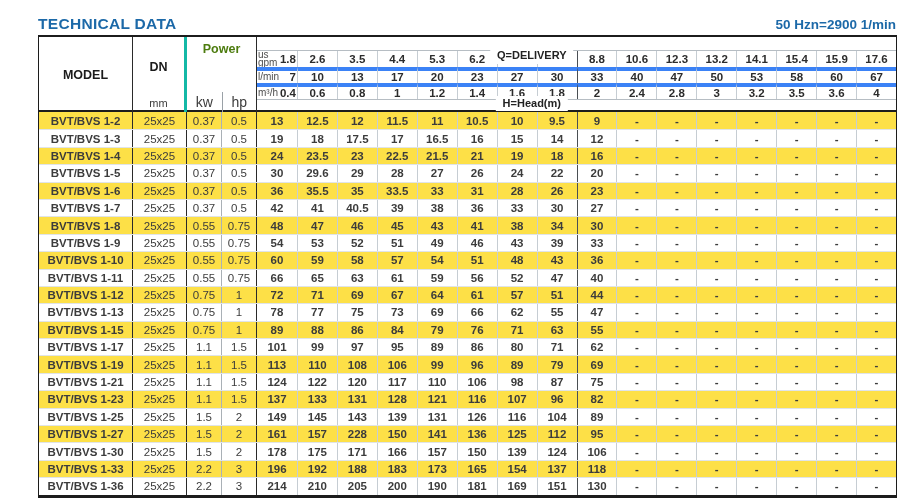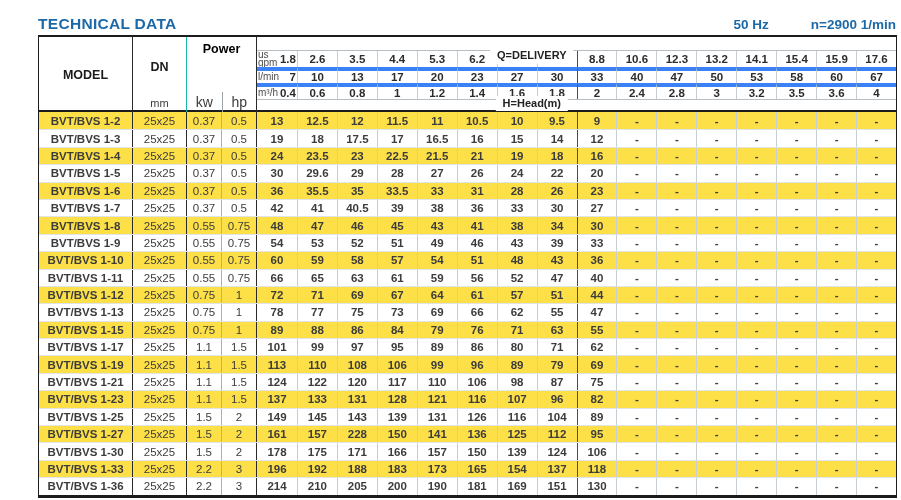--- a/index.html
+++ b/index.html
@@ -3,39 +3,39 @@
 <meta charset="utf-8">
 <style>
   html,body{margin:0;padding:0;background:#fff;}
   .sheet{position:relative;width:901px;height:500px;background:#ffffff;
          font-family:"Liberation Sans",sans-serif;overflow:hidden;}
 
   
   .topbar{position:absolute;top:8px;left:38px;right:5px;height:35px;}
   .title{position:absolute;left:0;top:7px;font-size:15.5px;font-weight:700;
          color:#1c69a8;letter-spacing:.3px;}
-  .tech-right{position:absolute;right:0;top:9px;display:flex;gap:42px;
+  .tech-right{position:absolute;right:0;top:9px;display:flex;
          font-size:13.5px;font-weight:700;color:#1c69a8;}
 
   
   .dtable{position:absolute;left:38px;top:35px;width:859px;box-sizing:border-box;
           border-top:2px solid #1c1c1c;border-bottom:3px solid #1c1c1c;
           border-left:1px solid #1c1c1c;border-right:1px solid #1c1c1c;background:#fff;}
   .grid-cols{display:grid;grid-template-columns:94px 54px 35px 35px repeat(16,1fr);}
 
   
   .thead{height:73px;border-bottom:2px solid #1c1c1c;}
   .thead>div{box-sizing:border-box;}
   .model-h{display:flex;align-items:center;justify-content:center;
            font-size:12.5px;font-weight:700;color:#1b1b1b;border-right:1px solid #2a2a2a;}
-  .dn-h{display:flex;flex-direction:column;align-items:center;border-right:1px solid #14b8a6;}
+  .dn-h{display:flex;flex-direction:column;align-items:center;border-right:3px solid #14b8a6;}
   .dn-h .dn-main{flex:1;display:flex;align-items:center;font-size:12.5px;font-weight:700;color:#1b1b1b;}
   .dn-h .dn-unit{font-size:11px;color:#3c3c3c;margin-bottom:3px;}
   .power-h{grid-column:span 2;display:flex;flex-direction:column;border-right:1px solid #2a2a2a;}
-  .power-main{text-align:center;font-size:12.5px;font-weight:700;color:#000000;margin-top:5px;}
+  .power-main{text-align:center;font-size:12.5px;font-weight:700;color:#4d7c0f;margin-top:5px;}
   .power-units{margin-top:auto;display:grid;grid-template-columns:1fr 1fr;height:20px;}
   .power-units span{display:flex;align-items:center;justify-content:center;
                     font-size:14px;color:#3c3c3c;}
   .power-units span.hp{border-left:1px solid #9aa1a7;}
 
   .delivery-h{grid-column:span 16;position:relative;display:flex;flex-direction:column;}
   .q-row{height:13px;position:relative;}
   .qlabel{position:absolute;left:43%;transform:translateX(-50%);top:12px;height:15px;
           line-height:13px;font-size:11px;font-weight:700;color:#222;background:#fff;
           padding:0 7px;z-index:2;white-space:nowrap;}

